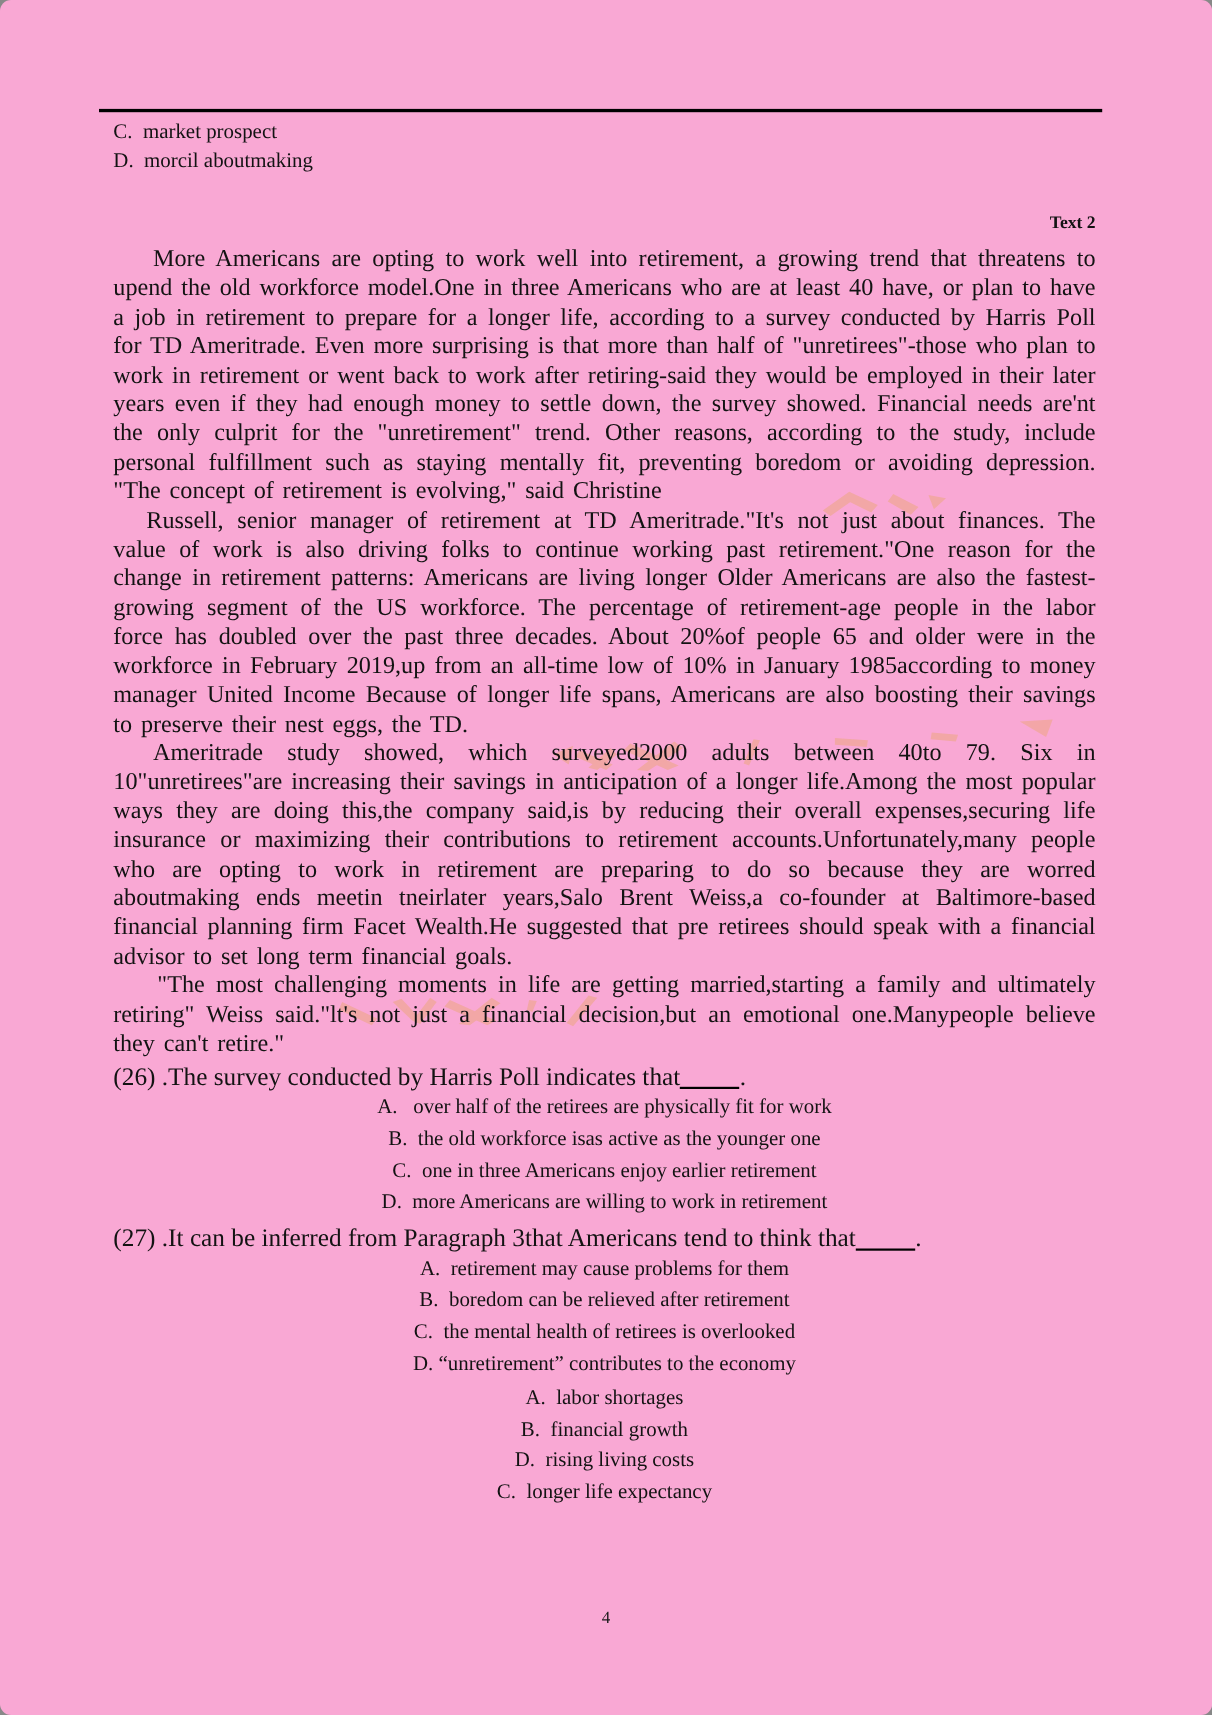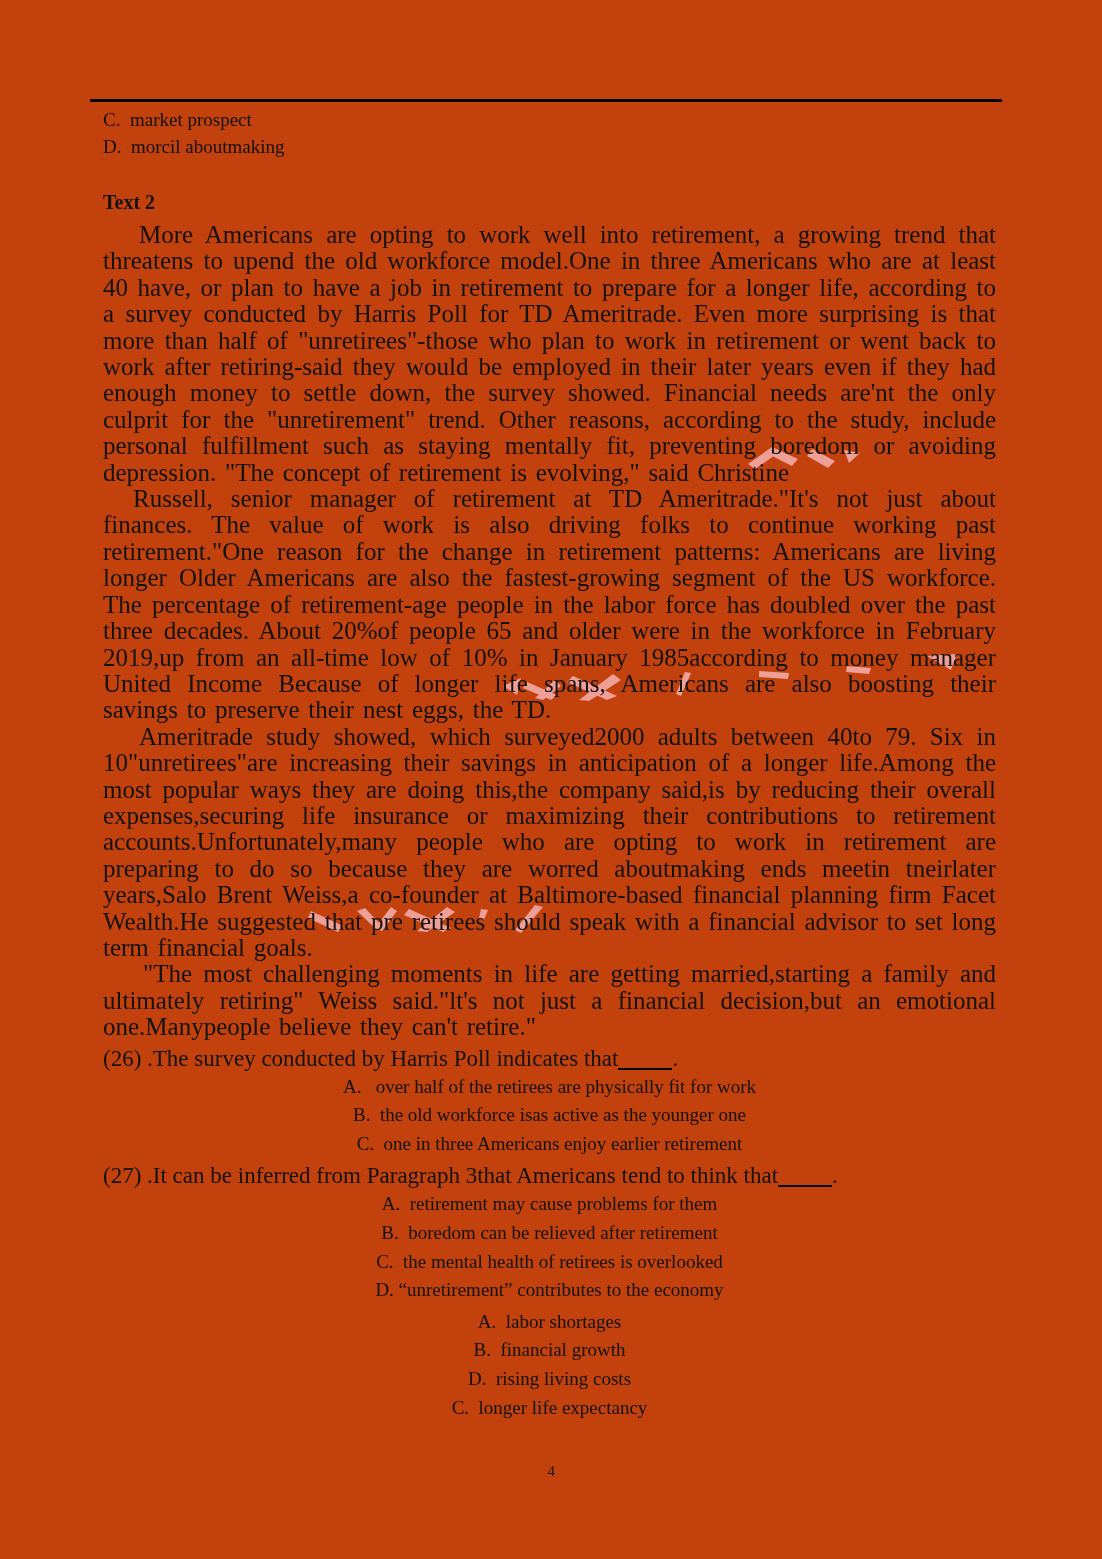--- a/index.html
+++ b/index.html
@@ -1,38 +1,39 @@
 <!DOCTYPE html>
 <html><head>
 <meta charset="utf-8">
 <style>
   html,body{margin:0;padding:0;background:#888;}
   .page{
     position:relative;
     width:1102px;height:1559px;
-    background:#c2410c;
+    background:#f9a8d4;
     font-family:"Liberation Serif", serif;
     color:#131313;
     overflow:hidden;
+    border-radius:10px;
   }
   .top-rule{
     position:absolute;left:90px;top:99px;width:912px;height:3px;background:#000;
   }
   .content{
     position:absolute;left:103px;top:106px;width:893px;z-index:2;
   }
   .opt{
     font-size:19px;line-height:27px;white-space:pre-wrap;
   }
   .spacer{height:29px;}
   .title{
-    font-size:20px;font-weight:bold;text-align:left;line-height:27px;margin:0 0 6px 0;
+    font-size:16px;font-weight:bold;text-align:right;line-height:27px;margin:0 0 6px 0;
   }
   .para{
-    margin:0;font-size:25px;line-height:26.4px;
+    margin:0;font-size:22px;line-height:26.4px;
     text-align:justify;word-spacing:2.5px;text-indent:36px;
   }
   .para.p2{text-indent:30px;font-family:Liberation Serif, serif;}
   .para.p4{text-indent:40px;}
   .qblock{margin-top:3px;}
   .qline{
     font-size:23px;line-height:29px;white-space:pre-wrap;
   }
   .qopt{
     font-size:19px;line-height:28.6px;white-space:pre-wrap;text-align:center;
@@ -96,20 +97,21 @@
     <p class="para p1">More Americans are opting to work well into retirement, a growing trend that threatens to upend the old workforce model.One in three Americans who are at least 40 have, or plan to have a job in retirement to prepare for a longer life, according to a survey conducted by Harris Poll for TD Ameritrade. Even more surprising is that more than half of "unretirees"-those who plan to work in retirement or went back to work after retiring-said they would be employed in their later years even if they had enough money to settle down, the survey showed. Financial needs are'nt the only culprit for the "unretirement" trend. Other reasons, according to the study, include personal fulfillment such as staying mentally fit, preventing boredom or avoiding depression. "The concept of retirement is evolving," said Christine</p>
     <p class="para p2">Russell, senior manager of retirement at TD Ameritrade."It's not just about finances. The value of work is also driving folks to continue working past retirement."One reason for the change in retirement patterns: Americans are living longer Older Americans are also the fastest-growing segment of the US workforce. The percentage of retirement-age people in the labor force has doubled over the past three decades. About 20%of people 65 and older were in the workforce in February 2019,up from an all-time low of 10% in January 1985according to money manager United Income Because of longer life spans, Americans are also boosting their savings to preserve their nest eggs, the TD.</p>
     <p class="para p3">Ameritrade study showed, which surveyed2000 adults between 40to 79. Six in 10"unretirees"are increasing their savings in anticipation of a longer life.Among the most popular ways they are doing this,the company said,is by reducing their overall expenses,securing life insurance or maximizing their contributions to retirement accounts.Unfortunately,many people who are opting to work in retirement are preparing to do so because they are worred aboutmaking ends meetin tneirlater years,Salo Brent Weiss,a co-founder at Baltimore-based financial planning firm Facet Wealth.He suggested that pre retirees should speak with a financial advisor to set long term financial goals.</p>
     <p class="para p4">"The most challenging moments in life are getting married,starting a family and ultimately retiring" Weiss said."lt's not just a financial decision,but an emotional one.Manypeople believe they can't retire."</p>
 
     <div class="qblock">
       <div class="qline"><span>(26) .The survey conducted by Harris Poll indicates that</span><span class="blank"></span><span>.</span></div>
       <div class="qopt">A.   over half of the retirees are physically fit for work</div>
       <div class="qopt">B.  the old workforce isas active as the younger one</div>
       <div class="qopt">C.  one in three Americans enjoy earlier retirement</div>
+      <div class="qopt">D.  more Americans are willing to work in retirement</div>
     </div>
 
     <div class="qblock">
       <div class="qline"><span>(27) .It can be inferred from Paragraph 3that Americans tend to think that</span><span class="blank"></span><span>.</span></div>
       <div class="qopt">A.  retirement may cause problems for them</div>
       <div class="qopt">B.  boredom can be relieved after retirement</div>
       <div class="qopt">C.  the mental health of retirees is overlooked</div>
       <div class="qopt">D. “unretirement” contributes to the economy</div>
     </div>
 

